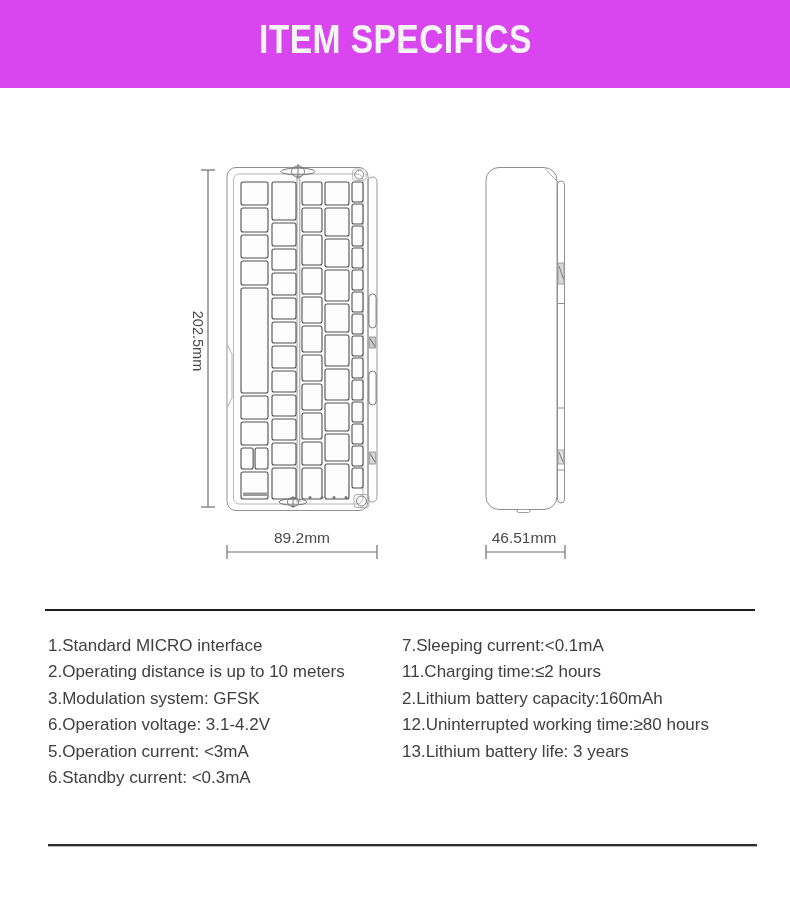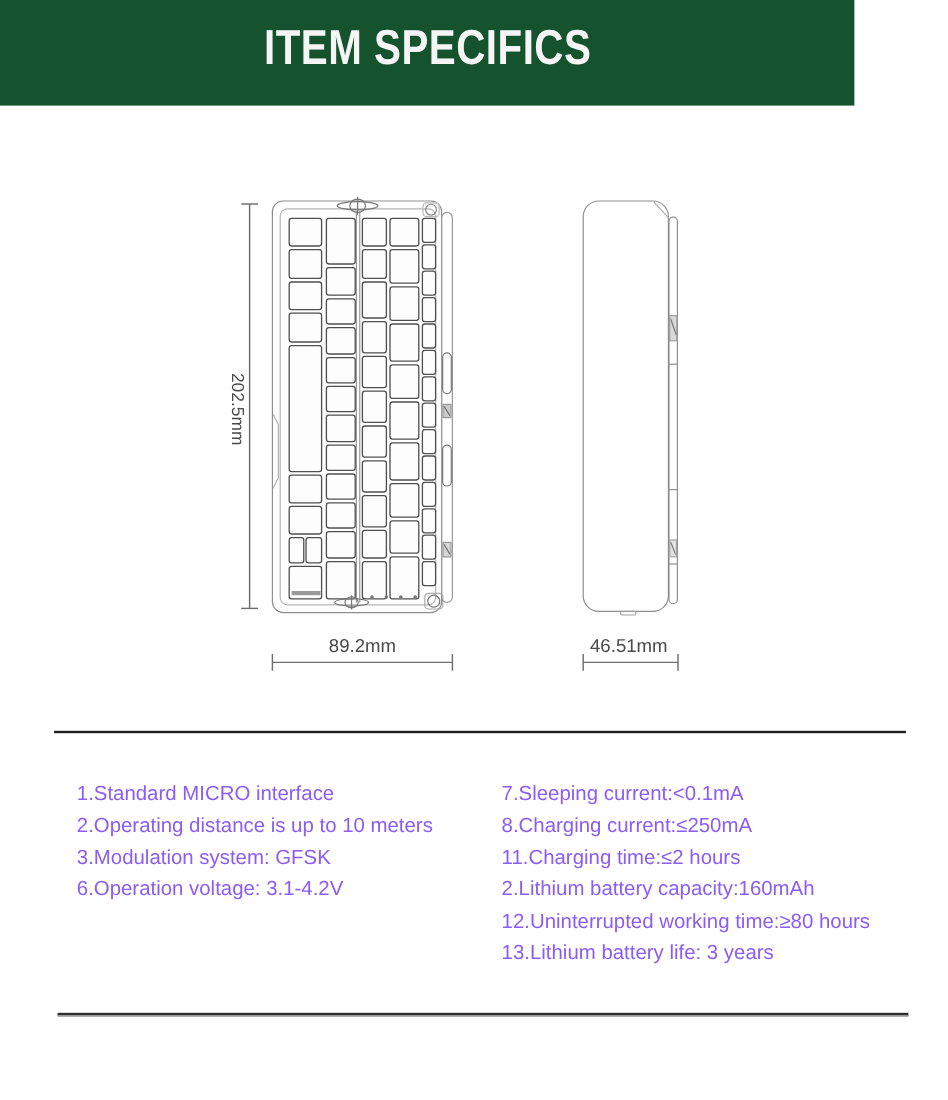--- a/index.html
+++ b/index.html
@@ -5,22 +5,22 @@
   html,body{margin:0;padding:0;background:#ffffff;}
   .page{
     position:relative;
     width:790px;height:917px;
     background:#ffffff;
     overflow:hidden;
     font-family:"Liberation Sans","DejaVu Sans",sans-serif;
   }
   
   .header{
-    position:absolute;left:0;top:0;width:712px;height:88px;
-    background:#14532d;
+    position:absolute;left:0;top:0;width:790px;height:88px;
+    background:#d946ef;
     display:flex;align-items:center;justify-content:center;
   }
   .header h1{
     margin:0;
     color:#f5f5f5;
     font-size:41px;
     font-weight:bold;
     letter-spacing:0.5px;
     transform:scaleX(0.82) translateY(-5px);
     transform-origin:center;
@@ -32,22 +32,22 @@
     fill:#4a4a4a;
     font-family:"Liberation Sans","DejaVu Sans",sans-serif;
   }
   
   .sep{position:absolute;background:#1f1f1f;}
   .sep-top{left:45px;top:609px;width:710px;height:2px;}
   .sep-bottom{left:48px;top:844px;width:709px;height:2px;background:#2e2e2e;border-bottom:1px solid #b5b5b5;}
   
   .spec-col{
     position:absolute;top:633px;
-    margin:16px;padding:0;list-style:none;
-    color:#8b5cf6;
+    margin:0;padding:0;list-style:none;
+    color:#404040;
     font-size:17px;
     line-height:26.4px;
     white-space:nowrap;
   }
   .spec-col.left{left:48px;}
   .spec-col.right{left:402px;}
 </style>
 </head>
 <body>
 
@@ -208,24 +208,25 @@
   </svg>
 
   <div class="sep sep-top"></div>
 
   <section>
     <ul class="spec-col left">
       <li>1.Standard MICRO interface</li>
       <li>2.Operating distance is up to 10 meters</li>
       <li>3.Modulation system: GFSK</li>
       <li>6.Operation voltage: 3.1-4.2V</li>
+      <li>5.Operation current: &lt;3mA</li>
+      <li>6.Standby current: &lt;0.3mA</li>
     </ul>
     <ul class="spec-col right">
       <li>7.Sleeping current:&lt;0.1mA</li>
-      <li>8.Charging current:≤250mA</li>
       <li>11.Charging time:≤2 hours</li>
       <li>2.Lithium battery capacity:160mAh</li>
       <li>12.Uninterrupted working time:≥80 hours</li>
       <li>13.Lithium battery life: 3 years</li>
     </ul>
   </section>
 
   <div class="sep sep-bottom"></div>
 
 </div>

